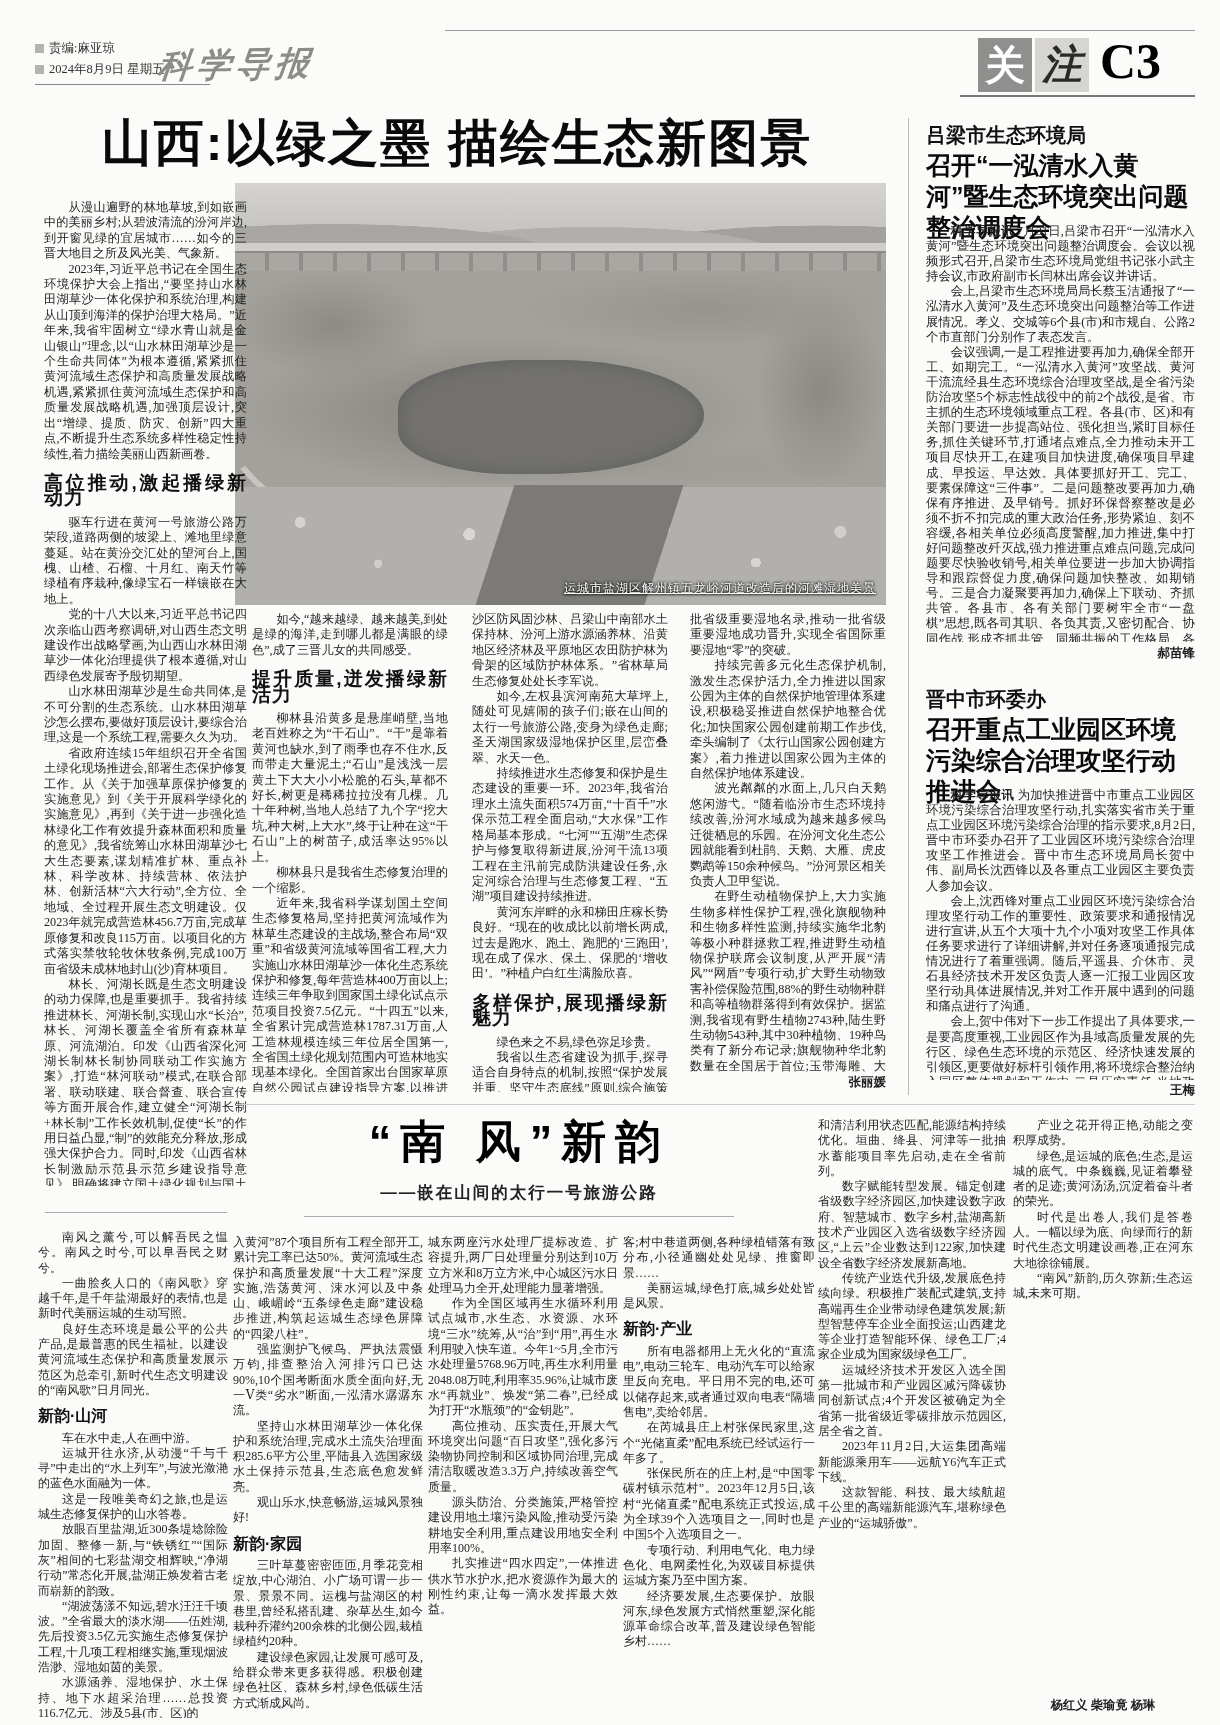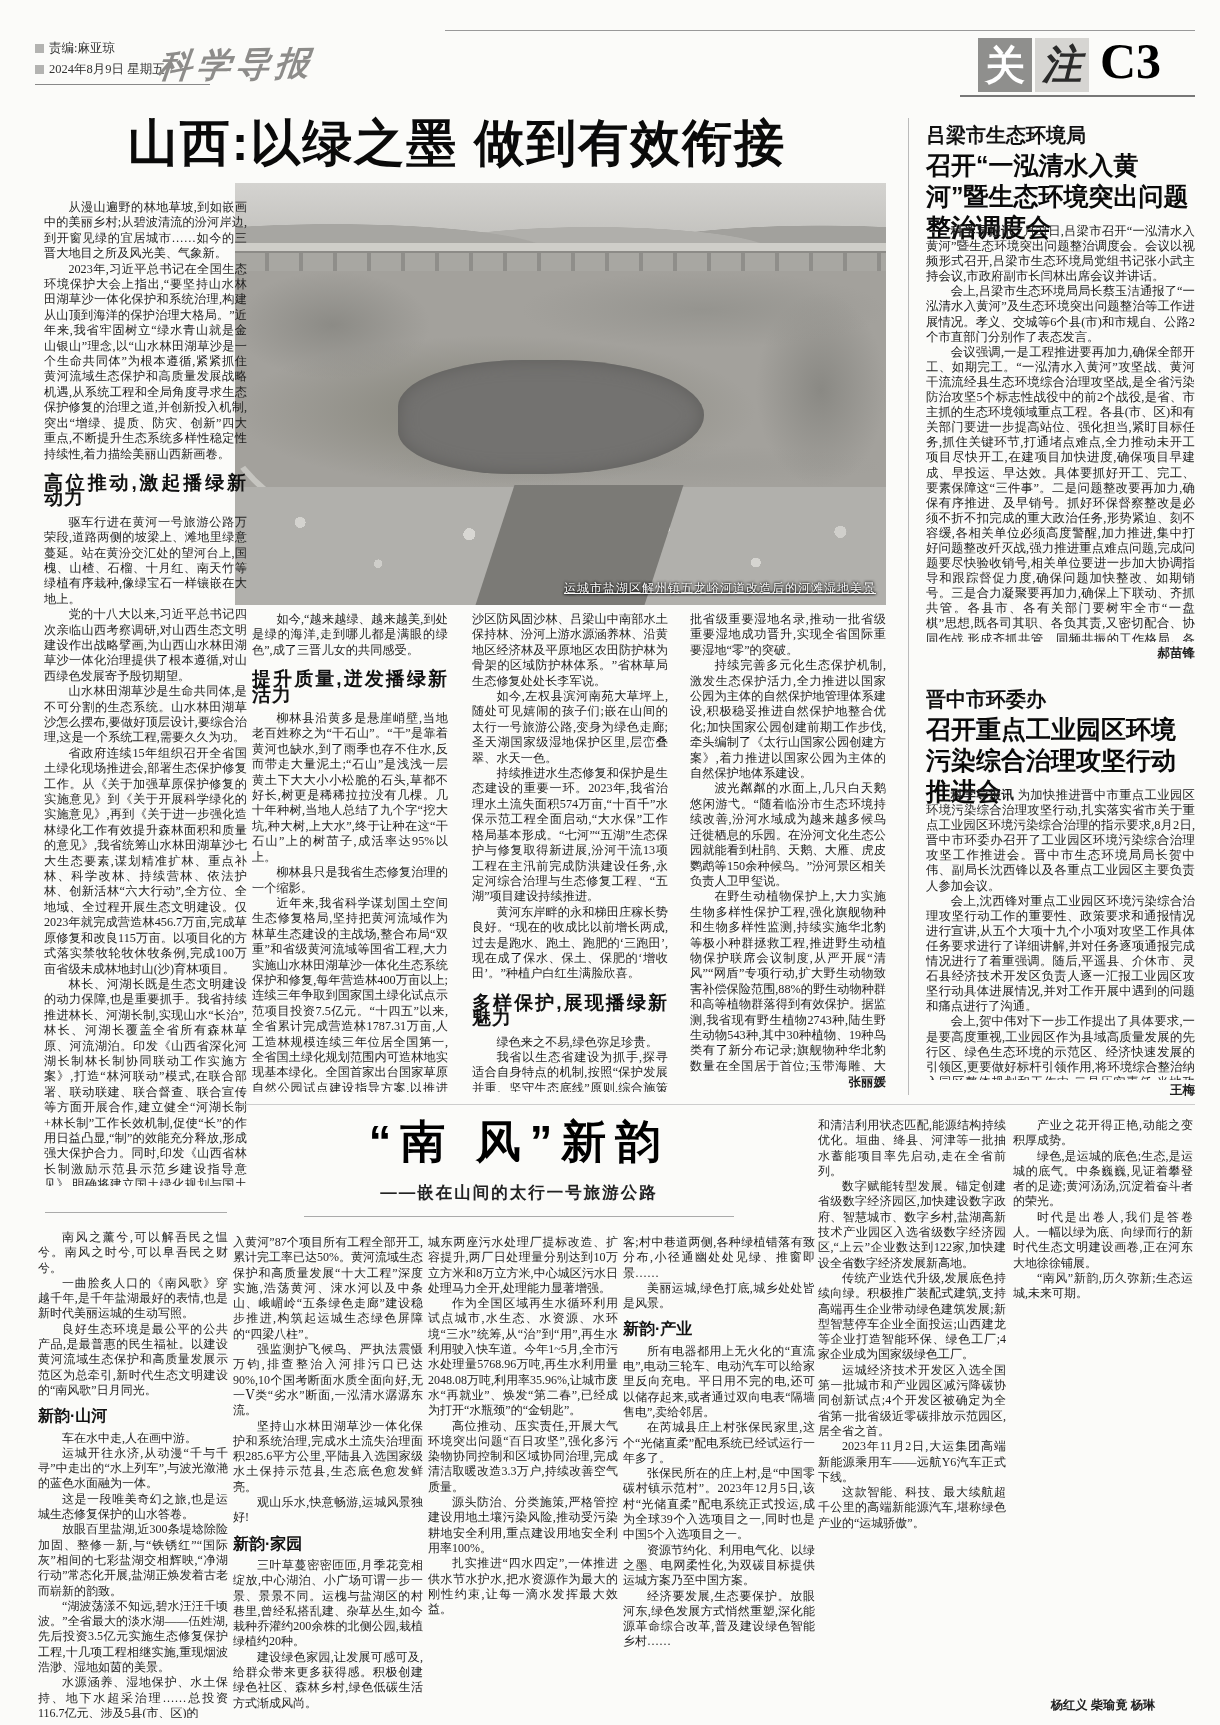--- a/index.html
+++ b/index.html
@@ -86,39 +86,39 @@
   <div class="abs edblock">
     <div><span class="sq"></span><span>责编:麻亚琼</span></div>
     <div><span class="sq"></span><span>2024年8月9日  星期五</span></div>
   </div>
   <div class="abs masthead">科学导报</div>
   <div class="abs secbox" id="sec1">关</div>
   <div class="abs secbox" id="sec2">注</div>
   <div class="abs" id="pageno">C3</div>
   <div class="rule" style="left:960px;top:95px;width:235px;height:2px;background:#777;"></div>
 
-  <div class="abs" id="mainhead">山西:以绿之墨  做到有效衔接</div>
+  <div class="abs" id="mainhead">山西:以绿之墨  描绘生态新图景</div>
 
   <div class="abs" id="photo">
     <div class="ph" id="ph-sky"></div>
     <div class="ph" id="ph-hills"></div>
     <div class="ph" id="ph-bridge"></div>
     <div class="ph" id="ph-piers"></div>
     <div class="ph" id="ph-mid"></div>
     <div class="ph" id="ph-pond"></div>
     <div class="ph" id="ph-path"></div>
     <div class="ph" id="ph-rocks"></div>
     <div class="ph" id="ph-stream"></div>
     <div class="ph" id="photo-caption">运城市盐湖区解州镇五龙峪河道改造后的河滩湿地美景</div>
   </div>
 
   <div class="col bodytxt" style="left:44px;top:200px;width:203px;height:986px;">
     <div>
         <p>从漫山遍野的林地草坡,到如嵌画中的美丽乡村;从碧波清流的汾河岸边,到开窗见绿的宜居城市……如今的三晋大地目之所及风光美、气象新。</p>
-        <p>2023年,习近平总书记在全国生态环境保护大会上指出,“要坚持山水林田湖草沙一体化保护和系统治理,构建从山顶到海洋的保护治理大格局。”近年来,我省牢固树立“绿水青山就是金山银山”理念,以“山水林田湖草沙是一个生命共同体”为根本遵循,紧紧抓住黄河流域生态保护和高质量发展战略机遇,从系统工程和全局角度寻求生态保护修复的治理之道,并创新投入机制,突出“增绿、提质、防灾、创新”四大重点,不断提升生态系统多样性稳定性持续性,着力描绘美丽山西新画卷。</p>
+        <p>2023年,习近平总书记在全国生态环境保护大会上指出,“要坚持山水林田湖草沙一体化保护和系统治理,构建从山顶到海洋的保护治理大格局。”近年来,我省牢固树立“绿水青山就是金山银山”理念,以“山水林田湖草沙是一个生命共同体”为根本遵循,紧紧抓住黄河流域生态保护和高质量发展战略机遇,紧紧抓住黄河流域生态保护和高质量发展战略机遇,加强顶层设计,突出“增绿、提质、防灾、创新”四大重点,不断提升生态系统多样性稳定性持续性,着力描绘美丽山西新画卷。</p>
       </div>
     <div class="subhead">高位推动,激起播绿新动力</div>
     <div>
         <p>驱车行进在黄河一号旅游公路万荣段,道路两侧的坡梁上、滩地里绿意蔓延。站在黄汾交汇处的望河台上,国槐、山楂、石榴、十月红、南天竹等绿植有序栽种,像绿宝石一样镶嵌在大地上。</p>
         <p>党的十八大以来,习近平总书记四次亲临山西考察调研,对山西生态文明建设作出战略擘画,为山西山水林田湖草沙一体化治理提供了根本遵循,对山西绿色发展寄予殷切期望。</p>
         <p>山水林田湖草沙是生命共同体,是不可分割的生态系统。山水林田湖草沙怎么摆布,要做好顶层设计,要综合治理,这是一个系统工程,需要久久为功。</p>
         <p>省政府连续15年组织召开全省国土绿化现场推进会,部署生态保护修复工作。从《关于加强草原保护修复的实施意见》到《关于开展科学绿化的实施意见》,再到《关于进一步强化造林绿化工作有效提升森林面积和质量的意见》,我省统筹山水林田湖草沙七大生态要素,谋划精准扩林、重点补林、科学改林、持续营林、依法护林、创新活林“六大行动”,全方位、全地域、全过程开展生态文明建设。仅2023年就完成营造林456.7万亩,完成草原修复和改良115万亩。以项目化的方式落实禁牧轮牧休牧条例,完成100万亩省级未成林地封山(沙)育林项目。</p>
         <p>林长、河湖长既是生态文明建设的动力保障,也是重要抓手。我省持续推进林长、河湖长制,实现山水“长治”,林长、河湖长覆盖全省所有森林草原、河流湖泊。印发《山西省深化河湖长制林长制协同联动工作实施方案》,打造“林河联动”模式,在联合部署、联动联建、联合督查、联合宣传等方面开展合作,建立健全“河湖长制+林长制”工作长效机制,促使“长”的作用日益凸显,“制”的效能充分释放,形成强大保护合力。同时,印发《山西省林长制激励示范县示范乡建设指导意见》,明确将建立国土绿化规划与国土空间规划衔接机制,统筹实施国土绿化重点工程,并创新投入机制,完善支持政策,引导市场主体和社会资本参与国土绿化。</p>
       </div>
   </div>
@@ -229,21 +229,21 @@
   <div class="col fcol" style="left:623px;top:1235px;width:192px;height:483px;">
     <div class="cont">
         <p>客;村中巷道两侧,各种绿植错落有致分布,小径通幽处处见绿、推窗即景……</p>
         <p>美丽运城,绿色打底,城乡处处皆是风景。</p>
       </div>
     <div class="minihead">新韵·产业</div>
     <div>
         <p>所有电器都用上无火化的“直流电”,电动三轮车、电动汽车可以给家里反向充电。平日用不完的电,还可以储存起来,或者通过双向电表“隔墙售电”,卖给邻居。</p>
         <p>在芮城县庄上村张保民家里,这个“光储直柔”配电系统已经试运行一年多了。</p>
         <p>张保民所在的庄上村,是“中国零碳村镇示范村”。2023年12月5日,该村“光储直柔”配电系统正式投运,成为全球39个入选项目之一,同时也是中国5个入选项目之一。</p>
-        <p>资源节约化、利用电气化、以绿之墨、电网柔性化,为双碳目标提供运城方案乃至中国方案。</p>
+        <p>专项行动、利用电气化、电力绿色化、电网柔性化,为双碳目标提供运城方案乃至中国方案。</p>
         <p>经济要发展,生态要保护。放眼河东,绿色发展方式悄然重塑,深化能源革命综合改革,普及建设绿色智能乡村……</p>
       </div>
   </div>
   <div class="col fcol" style="left:818px;top:1118px;width:188px;height:600px;">
     <div class="cont">
         <p>和清洁利用状态匹配,能源结构持续优化。垣曲、绛县、河津等一批抽水蓄能项目率先启动,走在全省前列。</p>
         <p>数字赋能转型发展。锚定创建省级数字经济园区,加快建设数字政府、智慧城市、数字乡村,盐湖高新技术产业园区入选省级数字经济园区,“上云”企业数达到122家,加快建设全省数字经济发展新高地。</p>
         <p>传统产业迭代升级,发展底色持续向绿。积极推广装配式建筑,支持高端再生企业带动绿色建筑发展;新型智慧停车企业全面投运;山西建龙等企业打造智能环保、绿色工厂;4家企业成为国家级绿色工厂。</p>
         <p>运城经济技术开发区入选全国第一批城市和产业园区减污降碳协同创新试点;4个开发区被确定为全省第一批省级近零碳排放示范园区,居全省之首。</p>
         <p>2023年11月2日,大运集团高端新能源乘用车——远航Y6汽车正式下线。</p>

